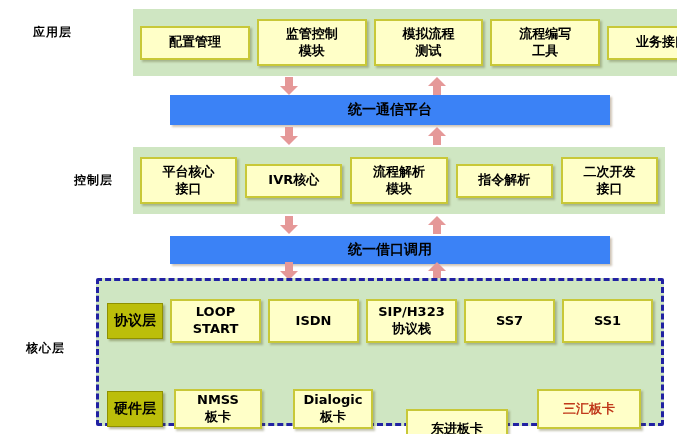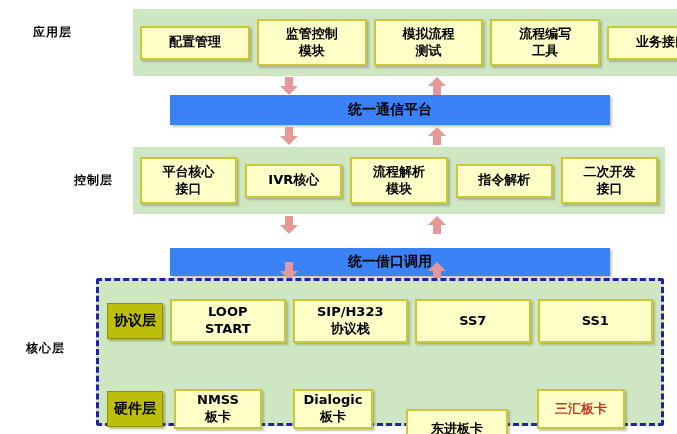--- a/index.html
+++ b/index.html
@@ -92,21 +92,21 @@
     text-align: center;
     padding: 8px 4px;
     width: 56px;
     flex: 0 0 56px;
   }
   .proto-row .ybox { height: 44px; }
   .hw-row .ybox { height: 40px; flex: none; }
   .hw-row .ybox.w1 { width: 88px;  margin-left: 4px; }
   .hw-row .ybox.w2 { width: 80px; margin-left: 24px; }
   .hw-row .ybox.w3 { width: 102px; margin-left: 26px; margin-top: 40px; }
-  .hw-row .ybox.w4 { width: 88px; margin-left: 22px; }
+  .hw-row .ybox.w4 { width: 104px; margin-left: 22px; }
   .red-text { color: #c0391b; }
 </style>
 </head>
 <body>
 
 <div class="canvas">
 
   <div class="side-label" style="left:33px; top:24px;">应用层</div>
   <div class="side-label" style="left:30px; top:172px;margin-left:44px;">控制层</div>
   <div class="side-label" style="left:26px; top:340px;text-align:right;">核心层</div>
@@ -155,37 +155,38 @@
 
   <div class="arrow down" style="left:280px; top:216px;">
       <div class="shaft"></div>
       <div class="head"></div>
     </div>
   <div class="arrow up" style="left:428px; top:216px;">
       <div class="shaft"></div>
       <div class="head"></div>
     </div>
 
-  <div class="tanbar" style="left:170px; top:248px; width:440px; height:28px;">统一借口调用</div>
+  <div class="tanbar" style="left:170px; top:236px; width:440px; height:28px;">统一借口调用</div>
 
   <div class="arrow down" style="left:280px; top:262px;">
       <div class="shaft"></div>
       <div class="head"></div>
     </div>
   <div class="arrow up" style="left:428px; top:262px;">
       <div class="shaft"></div>
       <div class="head"></div>
     </div>
 
   <div class="corebox">
 
     <div class="corerow proto-row" style="top:18px;">
       <div class="olabel">协议层</div>
       <div class="ybox">LOOP
 START</div>
+      <div class="ybox">ISDN</div>
       <div class="ybox">SIP/H323
 协议栈</div>
       <div class="ybox">SS7</div>
       <div class="ybox">SS1</div>
     </div>
 
     <div class="corerow hw-row" style="top:88px;">
       <div class="olabel">硬件层</div>
       <div class="ybox w1">NMSS
 板卡</div>

